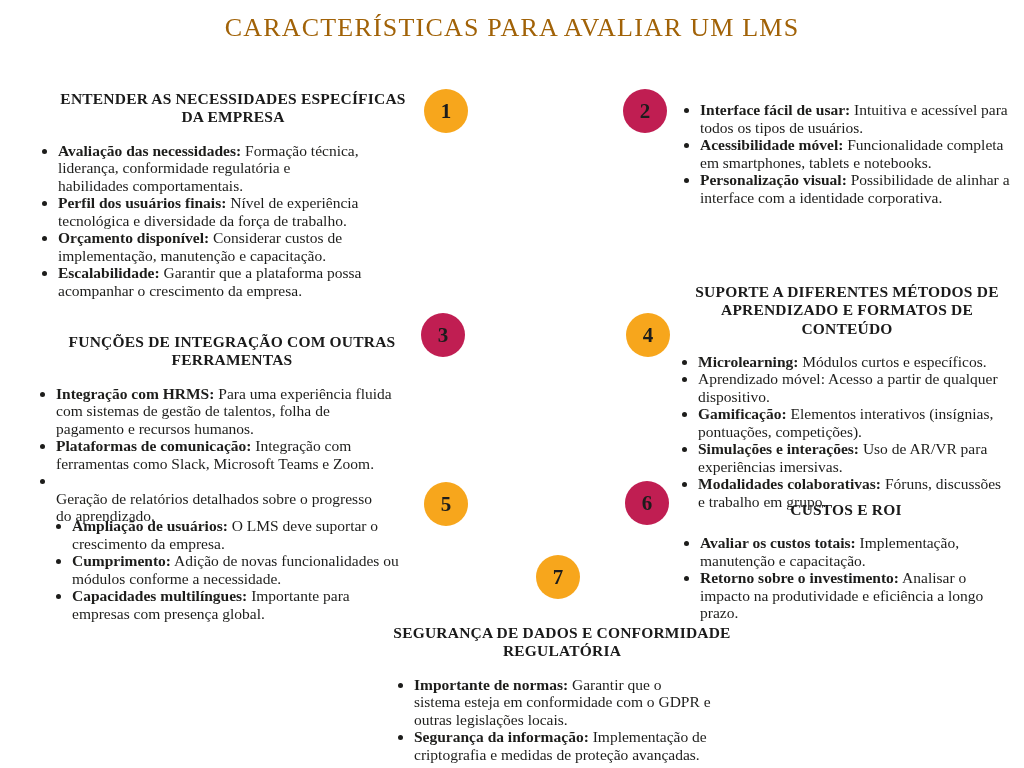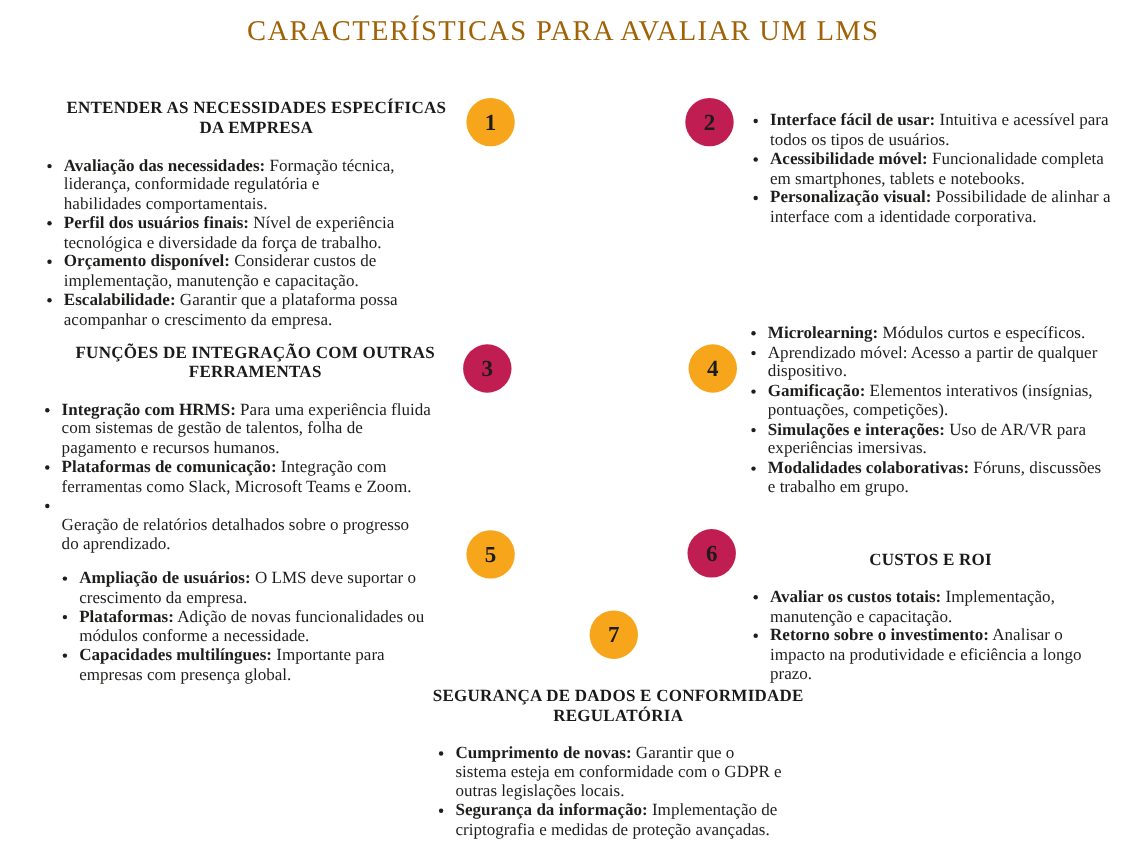--- a/index.html
+++ b/index.html
@@ -24,21 +24,21 @@
   .sec-bullets{
     margin:15px 0 0;padding-left:26px;list-style:disc;
     font-size:15.5px;line-height:17.5px;
   }
   .sec-bullets li{margin:0;white-space:pre-line;}
   .b-label{font-weight:700;}
   .b-label.regular{font-weight:400;}
   
   .sec1{left:32px;top:86px;width:402px;}
   .sec2{left:674px;top:86px;width:344px;}
-  .sec3{left:30px;top:308px;width:404px;}
+  .sec3{left:30px;top:329px;width:404px;}
   .sec4{left:672px;top:279px;width:350px;}
   .sec5{left:46px;top:502px;width:388px;}
   .sec6{left:674px;top:497px;width:344px;}
   .sec7{left:388px;top:620px;width:348px;}
   
   .badge{
     position:absolute;width:44px;height:44px;border-radius:50%;
     display:flex;align-items:center;justify-content:center;
   }
   .badge-num{
@@ -95,38 +95,40 @@
 pagamento e recursos humanos.</span></li>
         <li><span class="b-label">Plataformas de comunicação:</span><span> Integração com
 ferramentas como Slack, Microsoft Teams e Zoom.</span></li>
         <li><span>
 Geração de relatórios detalhados sobre o progresso
 do aprendizado.</span></li>
       </ul>
   </section>
 
   <section class="sec sec4">
+    <h2 class="sec-heading">SUPORTE A DIFERENTES MÉTODOS DE
+APRENDIZADO E FORMATOS DE CONTEÚDO</h2>
     <ul class="sec-bullets">
         <li><span class="b-label">Microlearning:</span><span> Módulos curtos e específicos.</span></li>
         <li><span class="b-label regular">Aprendizado móvel:</span><span> Acesso a partir de qualquer
 dispositivo.</span></li>
         <li><span class="b-label">Gamificação:</span><span> Elementos interativos (insígnias,
 pontuações, competições).</span></li>
         <li><span class="b-label">Simulações e interações:</span><span> Uso de AR/VR para
 experiências imersivas.</span></li>
         <li><span class="b-label">Modalidades colaborativas:</span><span> Fóruns, discussões
 e trabalho em grupo.</span></li>
       </ul>
   </section>
 
   <section class="sec sec5">
     <ul class="sec-bullets">
         <li><span class="b-label">Ampliação de usuários:</span><span> O LMS deve suportar o
 crescimento da empresa.</span></li>
-        <li><span class="b-label">Plataformas:</span><span> Adição de novas funcionalidades ou
+        <li><span class="b-label">Cumprimento:</span><span> Adição de novas funcionalidades ou
 módulos conforme a necessidade.</span></li>
         <li><span class="b-label">Capacidades multilíngues:</span><span> Importante para
 empresas com presença global.</span></li>
       </ul>
   </section>
 
   <section class="sec sec6">
     <h2 class="sec-heading">CUSTOS E ROI</h2>
     <ul class="sec-bullets">
         <li><span class="b-label">Avaliar os custos totais:</span><span> Implementação,
@@ -134,21 +136,21 @@
         <li><span class="b-label">Retorno sobre o investimento:</span><span> Analisar o
 impacto na produtividade e eficiência a longo
 prazo.</span></li>
       </ul>
   </section>
 
   <section class="sec sec7">
     <h2 class="sec-heading">SEGURANÇA DE DADOS E CONFORMIDADE
 REGULATÓRIA</h2>
     <ul class="sec-bullets">
-        <li><span class="b-label">Cumprimento de novas:</span><span> Garantir que o
+        <li><span class="b-label">Importante de normas:</span><span> Garantir que o
 sistema esteja em conformidade com o GDPR e
 outras legislações locais.</span></li>
         <li><span class="b-label">Segurança da informação:</span><span> Implementação de
 criptografia e medidas de proteção avançadas.</span></li>
       </ul>
   </section>
 
   <div class="badge badge1" style="background-color: rgb(247, 166, 28);">
     <span class="badge-num">1</span>
   </div>

